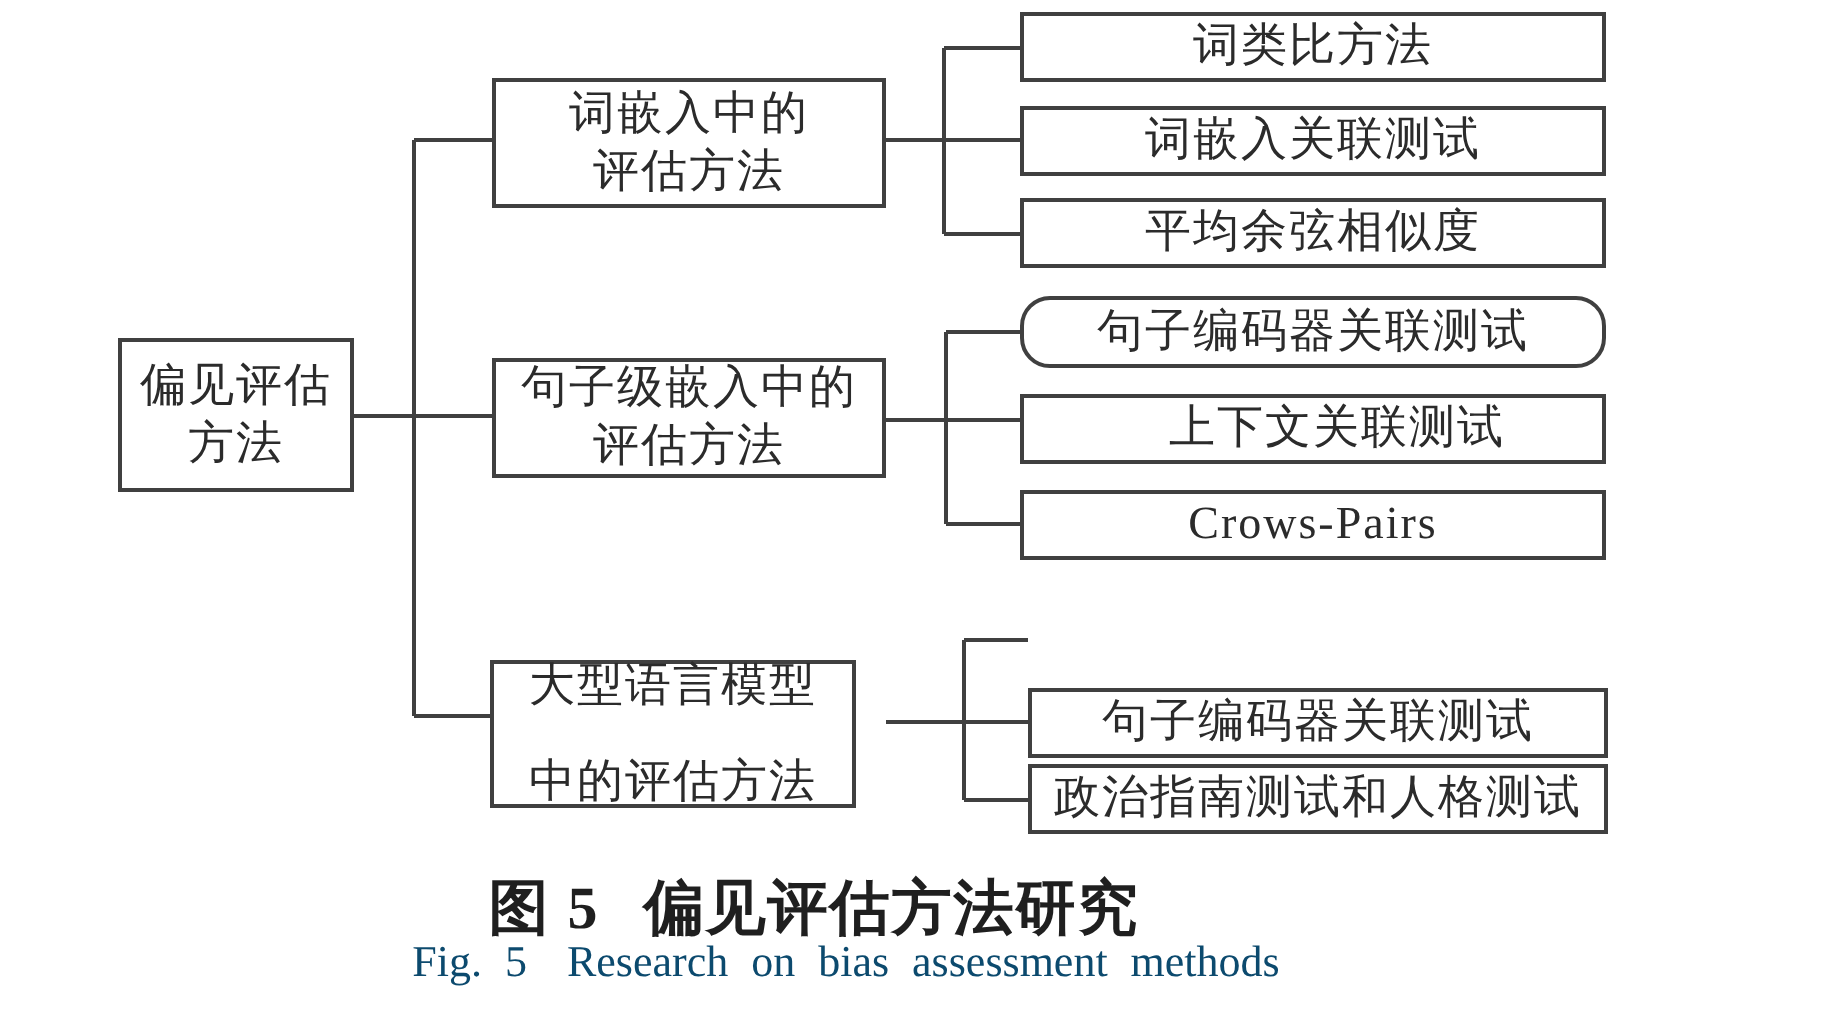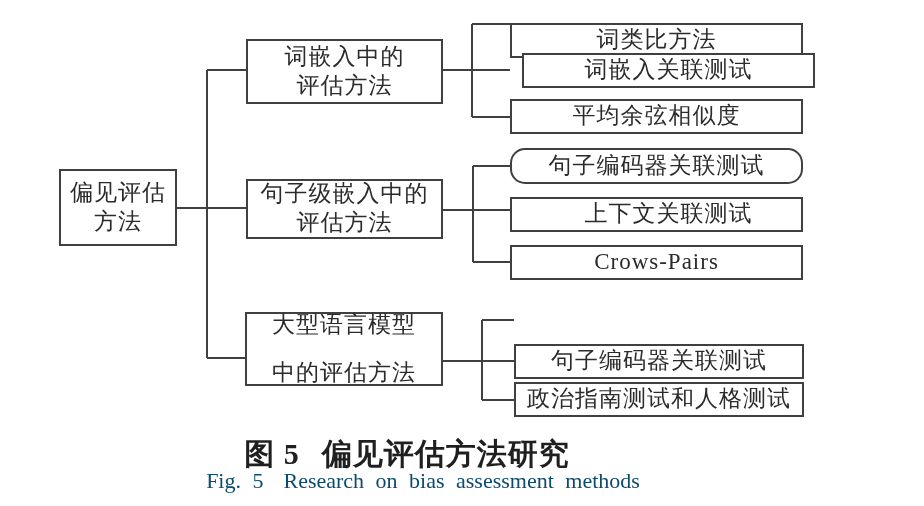--- a/index.html
+++ b/index.html
@@ -37,23 +37,23 @@
     justify-content: center;
     text-align: center;
     font-size: 23px;
     letter-spacing: 1px;
     line-height: 1.25;
     white-space: nowrap;
   }
   .node.root   { left: 59px;  top: 169px; width: 118px; height: 77px; }
   .node.b1     { left: 246px; top: 39px;  width: 197px; height: 65px; }
   .node.b2     { left: 246px; top: 179px; width: 197px; height: 60px; }
-  .node.b3     { left: 245px; top: 312px; width: 198px; height: 74px; gap: 19px; }
-  .node.l1     { left: 510px; top: 23px;   width: 293px; height: 35px; }
-  .node.l2     { left: 522px; top: 53px;  width: 293px; height: 35px; justify-content: center; }
+  .node.b3     { left: 245px; top: 330px; width: 183px; height: 74px; gap: 19px; }
+  .node.l1     { left: 510px; top: 6px;   width: 293px; height: 35px; }
+  .node.l2     { left: 510px; top: 53px;  width: 293px; height: 35px; justify-content: center; }
   .node.l3     { left: 510px; top: 99px;  width: 293px; height: 35px; }
   .node.l4     { left: 510px; top: 148px; width: 293px; height: 36px; border-radius: 15px; }
   .node.l5     { left: 510px; top: 197px; width: 293px; height: 35px; padding-left: 24px; }
   .node.l6     { left: 510px; top: 245px; width: 293px; height: 35px; }
   .node.l7     { left: 514px; top: 301px; width: 290px; height: 38px; }
   .node.l8     { left: 514px; top: 344px; width: 290px; height: 35px; }
   .node.l9     { left: 514px; top: 382px; width: 290px; height: 35px; }
   .node .ln { display: block; }
   .caption-zh {
     position: absolute;

